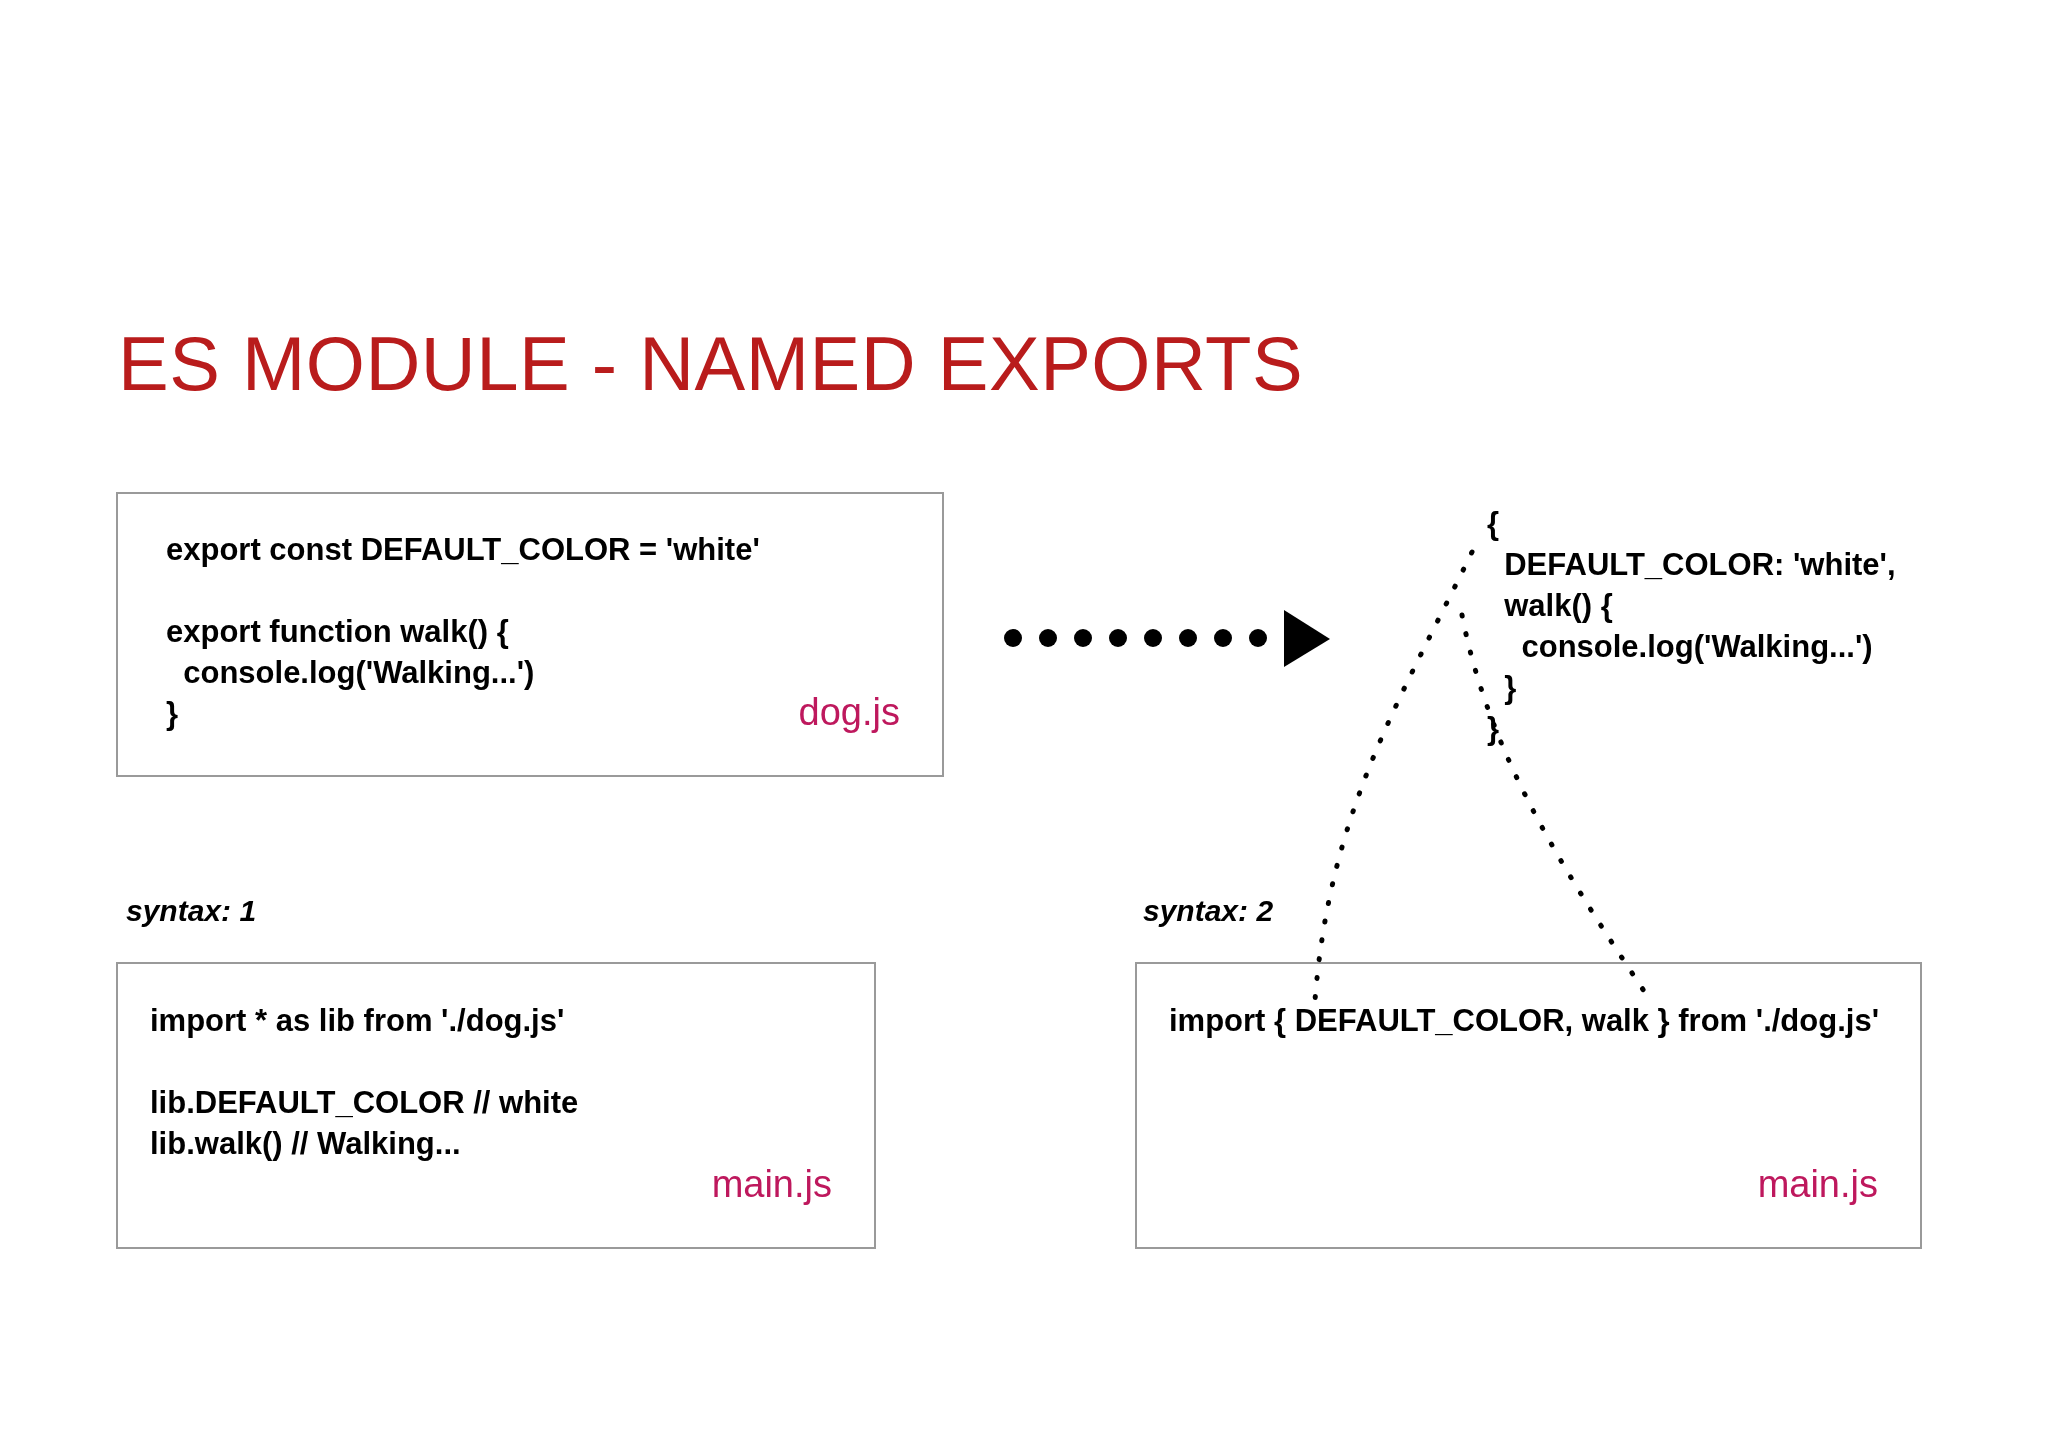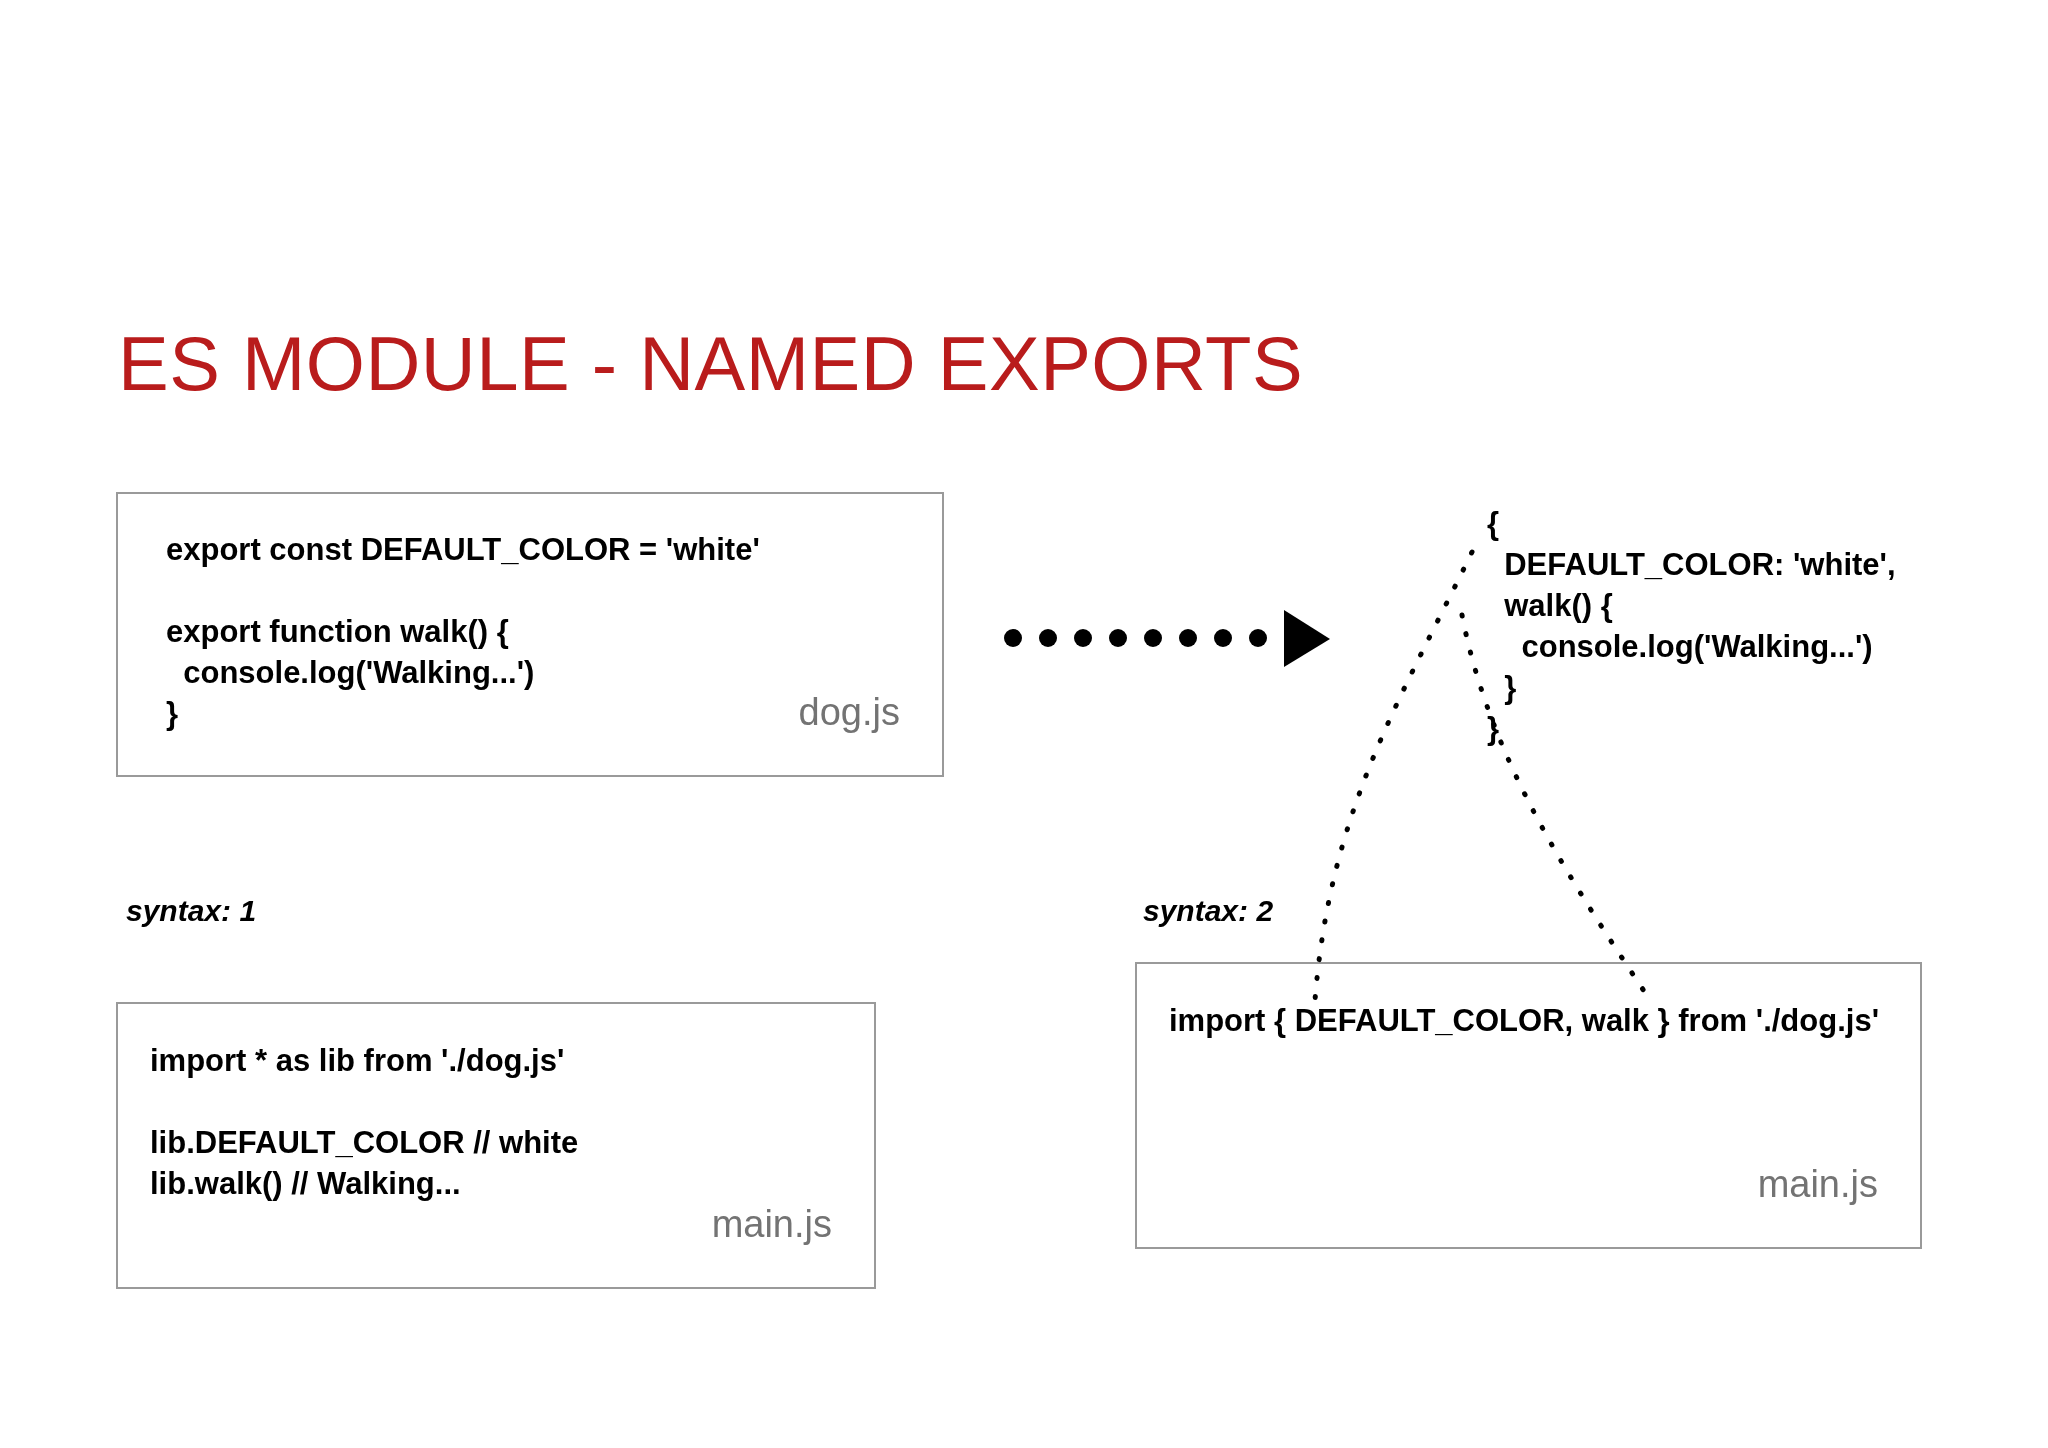--- a/index.html
+++ b/index.html
@@ -30,21 +30,21 @@
   }
 
   
   .code-box {
     position: absolute;
     box-sizing: border-box;
     border: 2px solid #9a9a9a;
     background: #ffffff;
   }
   #box-dog-export   { left: 116px;  top: 492px;  width: 828px;  height: 285px; }
-  #box-main-star    { left: 116px;  top: 962px;  width: 760px;  height: 287px; margin-top: 40px; }
+  #box-main-star    { left: 116px;  top: 962px;  width: 760px;  height: 287px; }
   #box-main-named   { left: 1135px; top: 962px;  width: 787px;  height: 287px; }
 
   .code-text {
     position: absolute;
     font-family: "Liberation Sans", sans-serif;
     font-weight: bold;
     font-size: 31px;
     line-height: 41px;
     white-space: pre;
     color: #000000;
@@ -53,21 +53,21 @@
   #code-main-star   { left: 32px;  top: 36px; }
   #code-main-named  { left: 32px;  top: 36px; }
 
   .file-label {
     position: absolute;
     font-family: "Liberation Sans", sans-serif;
     font-weight: normal;
     font-size: 38px;
     line-height: 1;
     white-space: nowrap;
-    color: #737373;
+    color: #be185d;
   }
   #label-dog-js        { right: 42px; bottom: 44px; }
   #label-main-js-left  { right: 42px; bottom: 44px; }
   #label-main-js-right { right: 42px; bottom: 44px; }
 
   
   .syntax-label {
     position: absolute;
     font-family: "Liberation Sans", sans-serif;
     font-weight: bold;

